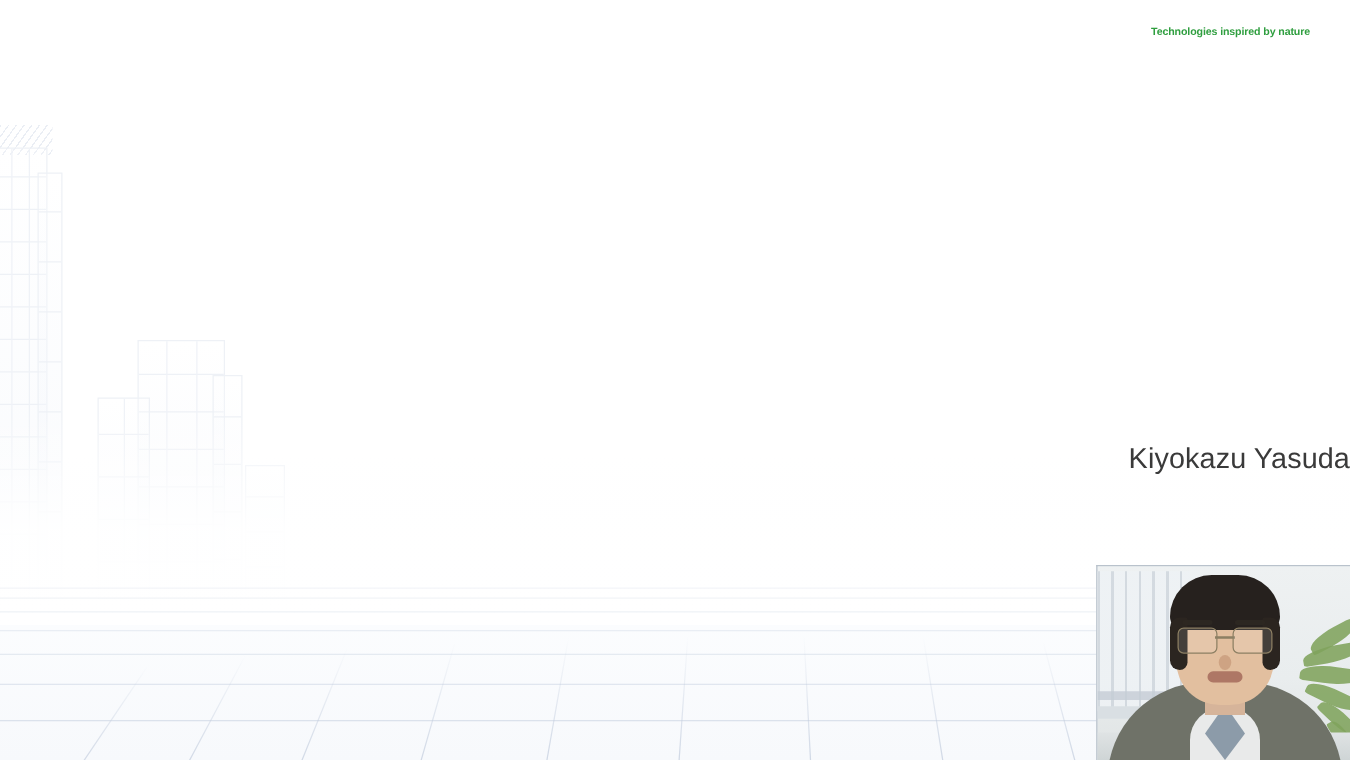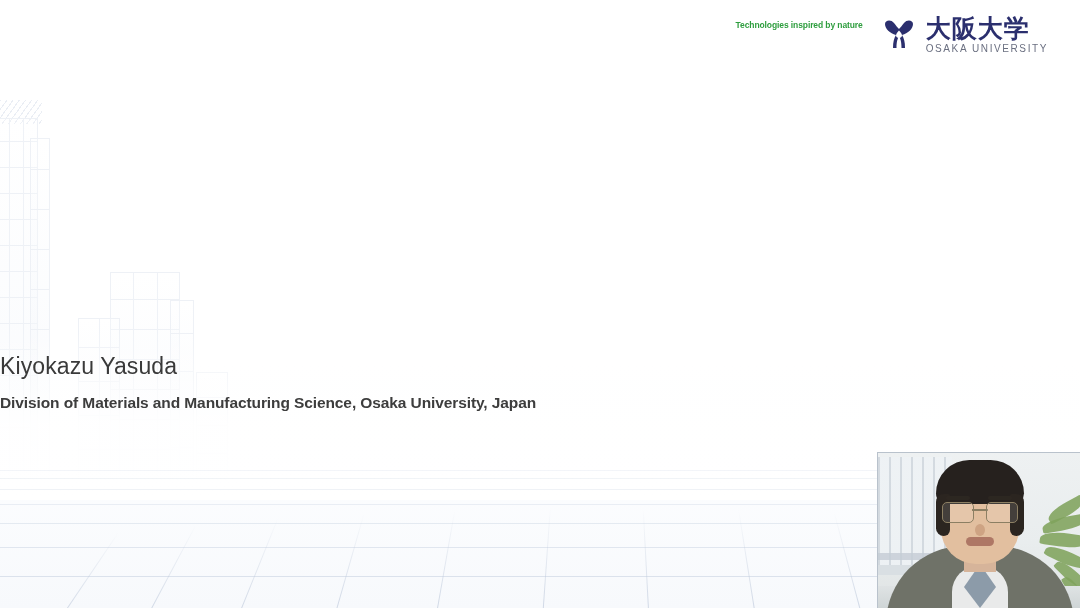--- a/index.html
+++ b/index.html
@@ -218,21 +218,21 @@
     color: #1a1a1a;
     letter-spacing: -0.4px;
     transform: scaleX(0.93);
     transform-origin: center;
     margin: 0;
   }
   .author-block {
     position: absolute;
     left: 0; right: 0;
     top: 353px;
-    text-align: left;
+    text-align: right;
   }
   .author-name {
     font-family: "Liberation Sans", sans-serif;
     font-size: 23px;
     font-weight: normal;
     color: #3a3a3a;
     letter-spacing: 0.1px;
     margin: 0;
   }
   .affiliation {
@@ -536,45 +536,25 @@
       <div class="ground-v" style="left:975px; height:140px; transform: rotate(-21deg);"></div>
     </div>
   </div>
 
   <div class="logo-bar">
 
     <div class="novel-logo">
       <div class="nj-tagline">Technologies inspired by nature</div>
     </div>
 
-    <div class="osaka-logo">
-      <span class="osaka-mark">
-        <svg viewBox="0 0 36 34" width="36" height="34" aria-hidden="true">
-          <path d="M4 6 C4 2, 10 1, 13 5 C15 7.5, 16.5 9.5, 18 11
-                   C19.5 9.5, 21 7.5, 23 5 C26 1, 32 2, 32 6
-                   C32 11, 27 15, 21 17
-                   C23 20, 24 24, 24 30
-                   L20.5 30 C20.5 24, 19.5 20.5, 18 18.5
-                   C16.5 20.5, 15.5 24, 15.5 30
-                   L12 30 C12 24, 13 20, 15 17
-                   C9 15, 4 11, 4 6 Z" fill="#2b2f6e"></path>
-          <path d="M18 12.5 C16 14.5, 15 16, 15 17.6 C15 19, 16.3 20, 18 20 C19.7 20, 21 19, 21 17.6 C21 16, 20 14.5, 18 12.5 Z" fill="#ffffff"></path>
-        </svg>
-      </span>
-      <span class="osaka-texts">
-        <span class="osaka-kanji">大阪大学</span>
-        <span class="osaka-en">OSAKA UNIVERSITY</span>
-      </span>
-    </div>
   </div>
 
 
   <div class="author-block">
     <div class="author-name">Kiyokazu Yasuda</div>
-    <div class="affiliation">Division of Materials and Manufacturing Science, Osaka University, Japan</div>
   </div>
 
   <div class="webcam">
     <div class="wc-wall"></div>
     <div class="wc-blinds"></div>
     <div class="wc-blinds-bar"></div>
     <div class="wc-sill"></div>
 
     <div class="wc-plant">
       <div class="wc-leaf" style="left:26px; top:2px;  width:40px; height:13px; transform:rotate(-28deg);"></div>

